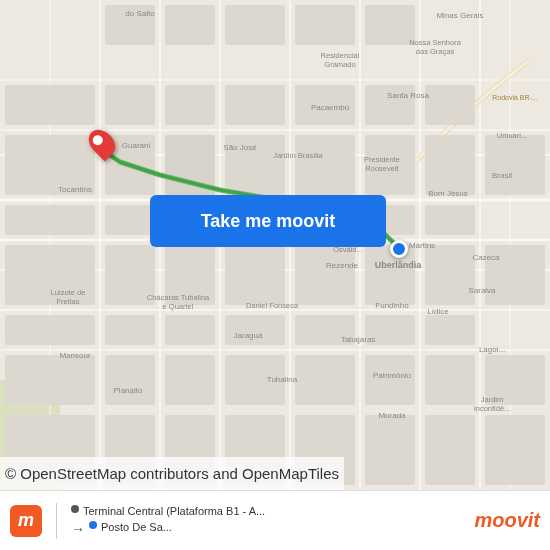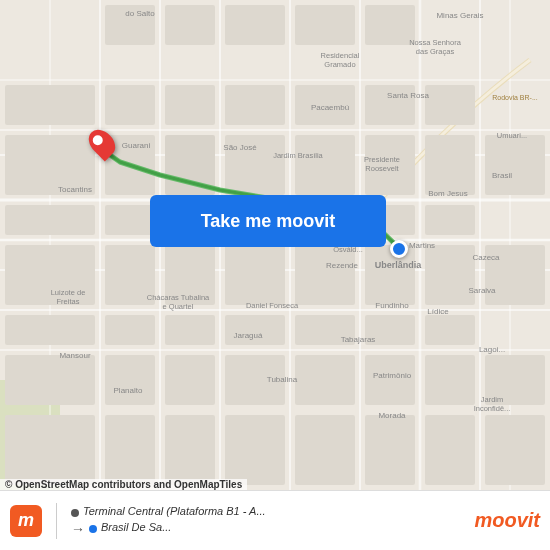--- a/index.html
+++ b/index.html
@@ -89,26 +89,25 @@
       top: 0; left: 0;
       width: 100%; height: 100%;
       pointer-events: none;
       z-index: 8;
     }
 
     #osm-attribution {
       position: absolute;
       bottom: 0;
       left: 0;
-      font-size: 10px;
+      font-size: 15px;
       color: #333;
       background: rgba(255,255,255,0.75);
-      padding: 0 5px;
+      padding: 8px 5px;
       z-index: 11;
-      font-weight: bold;
     }
 
     #footer {
       width: 550px;
       height: 60px;
       background: white;
       display: flex;
       align-items: center;
       border-top: 1px solid #ddd;
       padding: 0 10px;
@@ -151,28 +150,27 @@
     }
 
     .footer-route {
       display: flex;
       flex-direction: column;
       min-width: 0;
     }
 
     .footer-from, .footer-to {
       display: flex;
-      align-items: flex-end;
+      align-items: flex-start;
       gap: 4px;
       font-size: 11px;
       color: #333;
       white-space: nowrap;
       overflow: hidden;
       text-overflow: ellipsis;
-      font-style: italic;
     }
 
     .dot-origin {
       width: 8px; height: 8px;
       background: #555;
       border-radius: 50%;
       flex-shrink: 0;
     }
 
     .arrow-right {
@@ -367,21 +365,21 @@
     <div class="footer-divider"></div>
     <div class="footer-route">
       <div class="footer-from">
         <div class="dot-origin"></div>
         <span>Terminal Central (Plataforma B1 - A...</span>
       </div>
       <div style="display:flex;align-items:center;gap:4px;margin:2px 0;">
         <span class="arrow-right">→</span>
         <div class="footer-to">
           <div class="dot-dest"></div>
-          <span>Brasil De Sa...</span>
+          <span>Posto De Sa...</span>
         </div>
       </div>
     </div>
   </div>
   <div style="display:flex;align-items:center;margin-left:auto;">
     <span class="moovit-text">moovit</span>
   </div>
 </div>
 
 </body></html>

